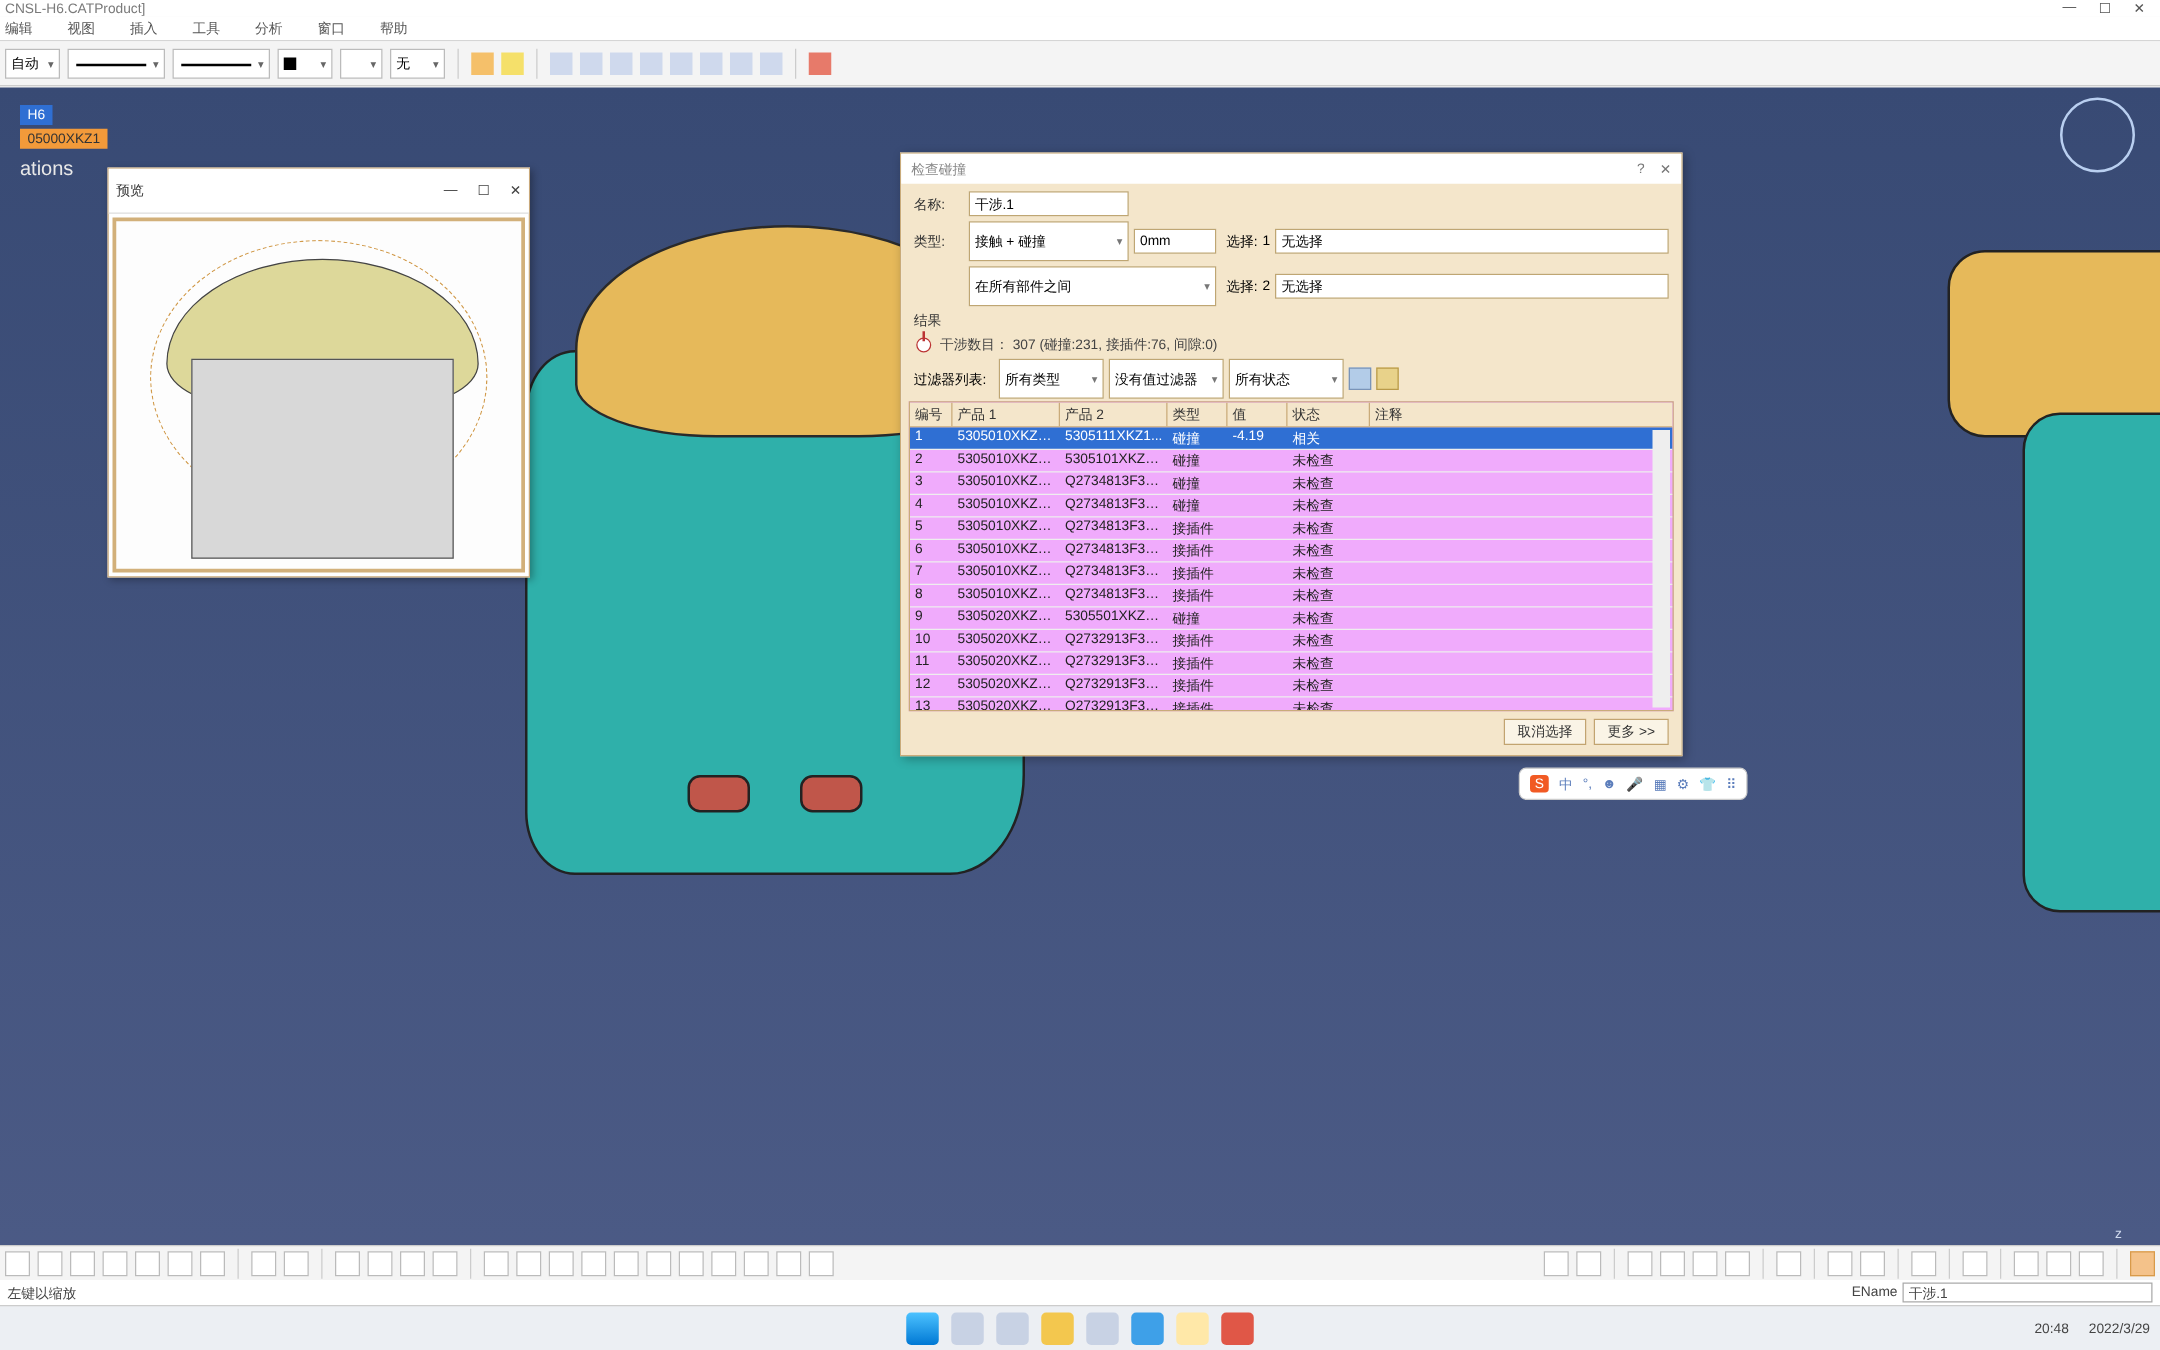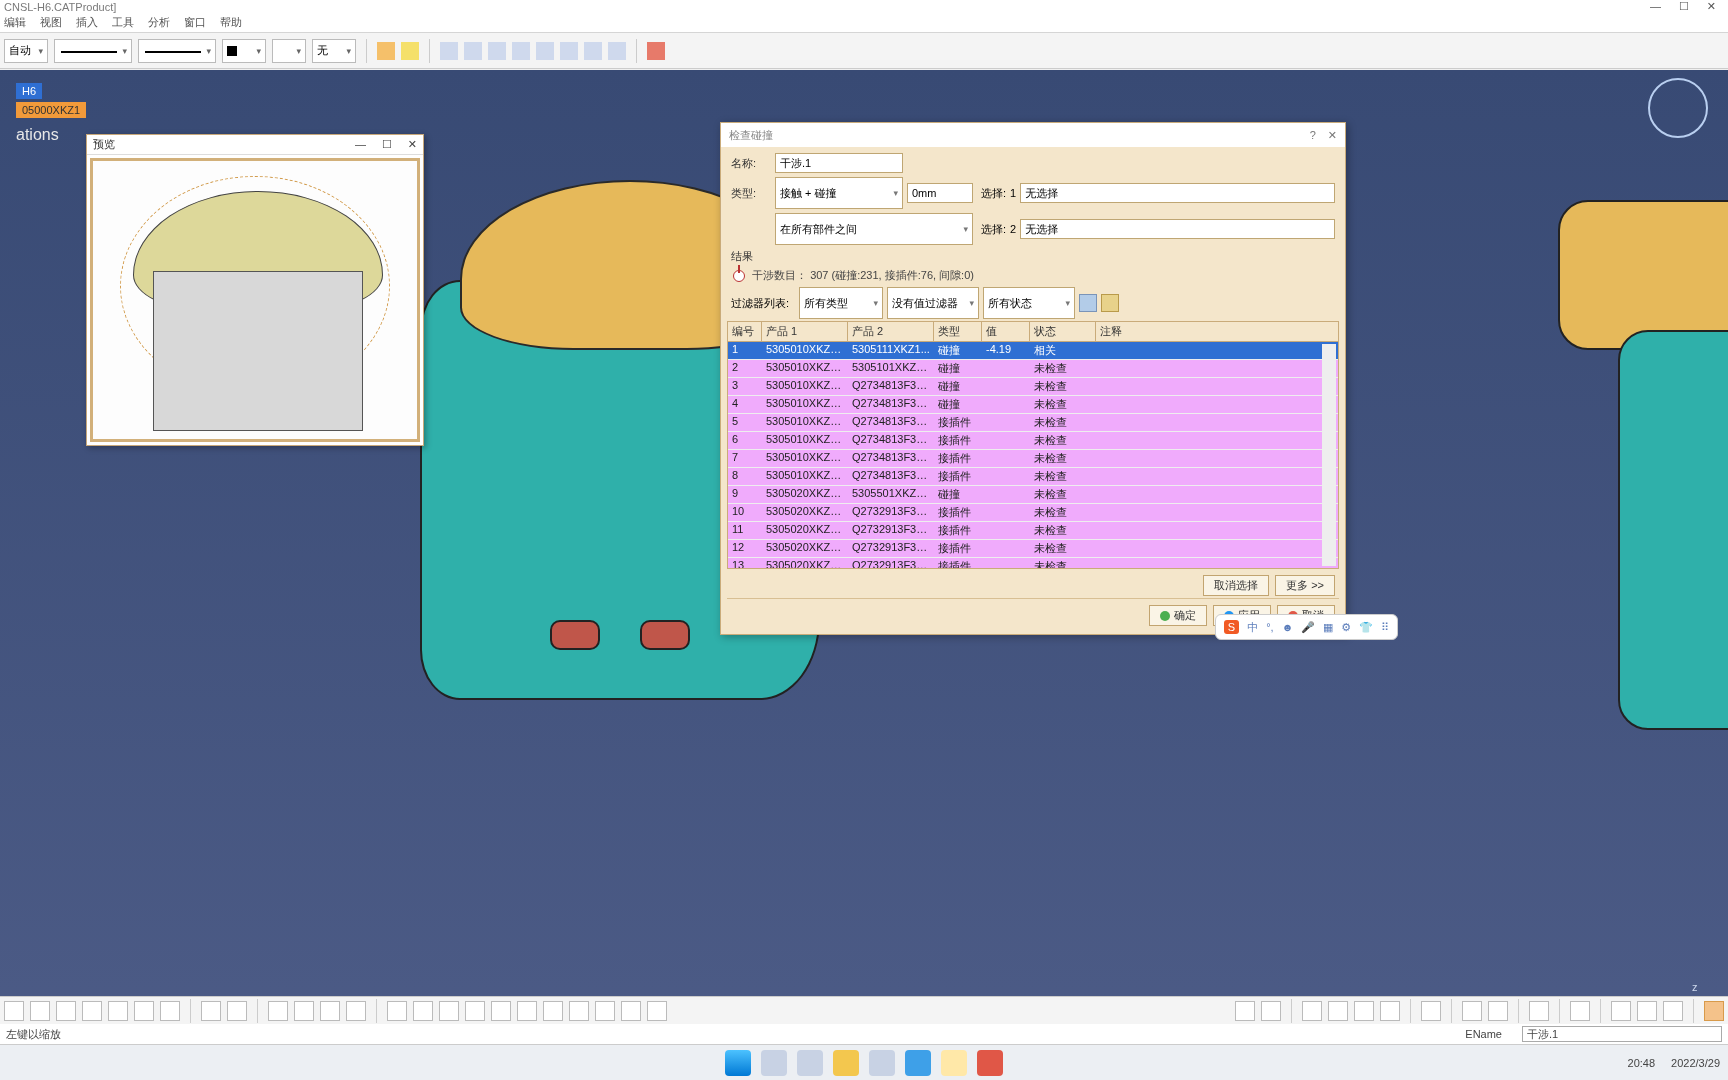--- a/index.html
+++ b/index.html
@@ -1,19 +1,19 @@
 <!DOCTYPE html>
 <html><head>
 <meta charset="utf-8">
 <style>
   * { box-sizing: border-box; margin: 0; padding: 0; font-family: "Microsoft YaHei", Tahoma, Arial, sans-serif; font-size: 11px; }
   body { width: 1728px; height: 1080px; overflow: hidden; background: #f0f0f0; position: relative; }
   .title-bar { height: 13px; background: #fff; color: #7a7a7a; padding-left: 4px; display: flex; align-items: center; }
   .title-bar .win-btns { position: absolute; right: 0; top: 0; display: flex; gap: 18px; padding-right: 12px; color: #555; }
-  .menu-bar { height: 20px; background: #fff; color: #555; padding-left: 4px; display: flex; align-items: center; gap: 14px; border-bottom: 1px solid #d5d5d5; }
+  .menu-bar { height: 20px; background: #fff; color: #555; padding-left: 4px; display: flex; align-items: center; gap: 28px; border-bottom: 1px solid #d5d5d5; }
   .menu-bar span { cursor: default; }
   .toolbar { height: 36px; background: #f4f4f4; border-bottom: 1px solid #ccc; display: flex; align-items: center; gap: 6px; padding-left: 4px; }
   .combo { height: 24px; border: 1px solid #bbb; background: #fff; display: flex; align-items: center; padding: 0 4px; font-size: 11px; }
   .combo.small { width: 44px; }
   .combo.line { width: 78px; position:relative;}
   .combo.line::before{content:"";position:absolute;left:6px;right:14px;top:50%;border-top:2px solid #000;}
   .combo.sq { width: 44px; }
   .combo.sq::before{content:"";display:inline-block;width:10px;height:10px;background:#000;margin-right:4px;}
   .combo::after { content:"▾"; margin-left:auto; color:#666; font-size:9px;}
   .tb-icon { width:18px; height:18px; display:inline-block; }
@@ -29,21 +29,21 @@
   .body { position:absolute; top:120px; left:0; width:400px; height:420px; background:#2fb0aa; border:2px solid #222; border-radius:40px 60px 60px 40px/50px 80px 80px 50px;}
   .btn3d { position:absolute; width:50px;height:30px;background:#c0564a;border:2px solid #222;border-radius:10px;}
   .sidecut{position:absolute;right:-30px;top:130px;width:420px;height:600px;}
   .sidecut .p1{position:absolute;right:0;top:0;width:200px;height:150px;background:#e6b95a;border:2px solid #222;border-radius:30px 0 0 30px;}
   .sidecut .p2{position:absolute;right:0;top:130px;width:140px;height:400px;background:#2fb0aa;border:2px solid #222;border-radius:30px 0 0 30px;}
   .compass{position:absolute;top:8px;right:20px;width:60px;height:60px;border:2px solid #b9cff0;border-radius:50%;}
   .axis3d{position:absolute;right:10px;bottom:10px;width:50px;height:50px;}
   .axis3d::before{content:"z";color:#cfd9ed;position:absolute;top:-4px;left:24px;}
   
   .preview-win { position:absolute; left:86px; top:134px; width:338px; background:#fff; border:1px solid #c8a87a; box-shadow:2px 2px 6px rgba(0,0,0,.3);}
-  .preview-win .tbar { height:20px; display:flex; align-items:center; padding:0 6px; background:#fff; color:#333; border-bottom:1px solid #ddd;}
+  .preview-win .tbar { height:36px; display:flex; align-items:center; padding:0 6px; background:#fff; color:#333; border-bottom:1px solid #ddd;}
   .preview-win .tbar .wbtns{margin-left:auto;display:flex;gap:16px;color:#444;}
   .preview-body{border:3px solid #d2b07a;margin:3px;height:284px;background:#fdfdfd;position:relative;overflow:hidden;}
   .pv-dash{position:absolute;left:50%;top:45%;width:270px;height:220px;border:1px dashed #d19a4a;border-radius:50%;transform:translate(-50%,-50%);} 
   .pv-part{position:absolute;left:40px;top:30px;width:250px;height:120px;background:#ddd89a;border:1px solid #444;border-radius:50% 50% 30% 30%/70% 70% 30% 30%;}
   .pv-body{position:absolute;left:60px;top:110px;width:210px;height:160px;background:#d8d8d8;border:1px solid #555;}
   
   .dialog { position:absolute; left:720px; top:122px; width:626px; background:#fff; border:1px solid #c9ab7a; box-shadow:2px 2px 8px rgba(0,0,0,.3);}
   .dialog .dtitle { height:24px; background:#fff; display:flex; align-items:center; padding:0 8px; color:#888;}
   .dialog .dtitle .dbtns{margin-left:auto;display:flex;gap:12px;color:#777;}
   .dcontent { background:#f4e6cb; padding:4px 6px 6px 6px;}
@@ -69,21 +69,21 @@
   .btnrow{display:flex;justify-content:flex-end;gap:6px;padding:6px 4px 2px;}
   .dbtn{background:#faf4e6;border:1px solid #c2a470;padding:2px 10px;display:flex;align-items:center;gap:4px;color:#333;}
   .dot{width:10px;height:10px;border-radius:50%;display:inline-block;}
   .dot.g{background:#4caf50;} .dot.b{background:#2196f3;} .dot.r{background:#e05747;}
   .scrollb{position:absolute;right:2px;top:22px;bottom:2px;width:14px;background:#eee;}
   .grid{position:relative;}
   
   .bottom-tb{position:absolute;left:0;right:0;bottom:56px;height:28px;background:#f4f4f4;border-top:1px solid #ccc;display:flex;align-items:center;gap:6px;padding:0 4px;}
   .bico{width:20px;height:20px;border:1px solid #bbb;background:#fff;}
   .status{position:absolute;left:0;right:0;bottom:36px;height:20px;background:#fff;color:#444;display:flex;align-items:center;padding:0 6px;}
-  .status .ename{margin-left:auto;display:flex;align-items:center;gap:20px;justify-content:flex-end;}
+  .status .ename{margin-left:auto;display:flex;align-items:center;gap:4px;justify-content:flex-end;}
   .ename .inp{background:#fff;border:1px solid #aaa;height:16px;width:200px;padding:0 4px;}
   .taskbar{position:absolute;left:0;right:0;bottom:0;height:36px;background:#eceff3;border-top:1px solid #ccc;display:flex;align-items:center;justify-content:center;gap:10px;}
   .taskbar .tico{width:26px;height:26px;background:#c8d2e4;border-radius:4px;}
   .taskbar .tray{position:absolute;right:8px;display:flex;align-items:center;gap:8px;color:#444;font-size:11px;}
   .ime{position:absolute;right:330px;bottom:440px;height:26px;background:#fff;border:1px solid #ccc;border-radius:6px;display:flex;align-items:center;gap:8px;padding:0 8px;color:#5b7dbb;}
   .ime .s{background:#f15a24;color:#fff;padding:1px 4px;border-radius:3px;}
 </style>
 </head>
 <body>
 
@@ -361,34 +361,20 @@
       <div class="scrollb"></div>
     </div>
     <div class="btnrow">
       <div class="dbtn">
           <span>取消选择</span>
         </div>
       <div class="dbtn">
           <span>更多 &gt;&gt;</span>
         </div>
     </div>
-    <div class="btnrow" style="border-top:1px solid #d8bf93;padding-top:6px;">
-      <div class="dbtn">
-          <span class="dot g"></span>
-          <span>确定</span>
-        </div>
-      <div class="dbtn">
-          <span class="dot b"></span>
-          <span>应用</span>
-        </div>
-      <div class="dbtn">
-          <span class="dot r"></span>
-          <span>取消</span>
-        </div>
-    </div>
   </div>
 </div>
 
 <div class="ime">
   <span class="s">S</span>
   <span>中</span>
   <span>°,</span>
   <span>☻</span>
   <span>🎤</span>
   <span>▦</span>

